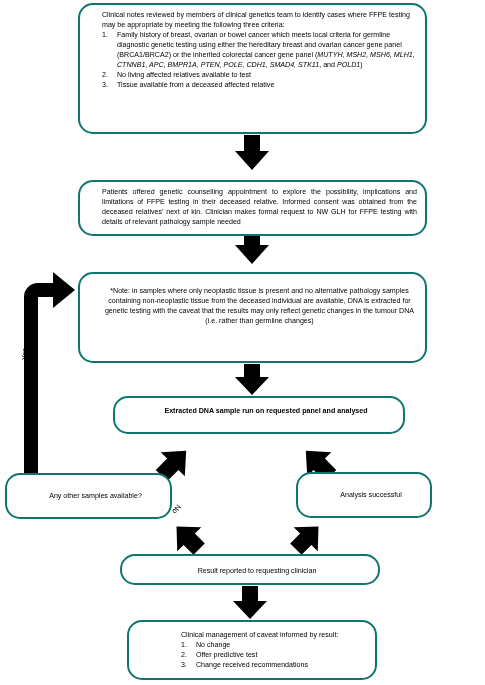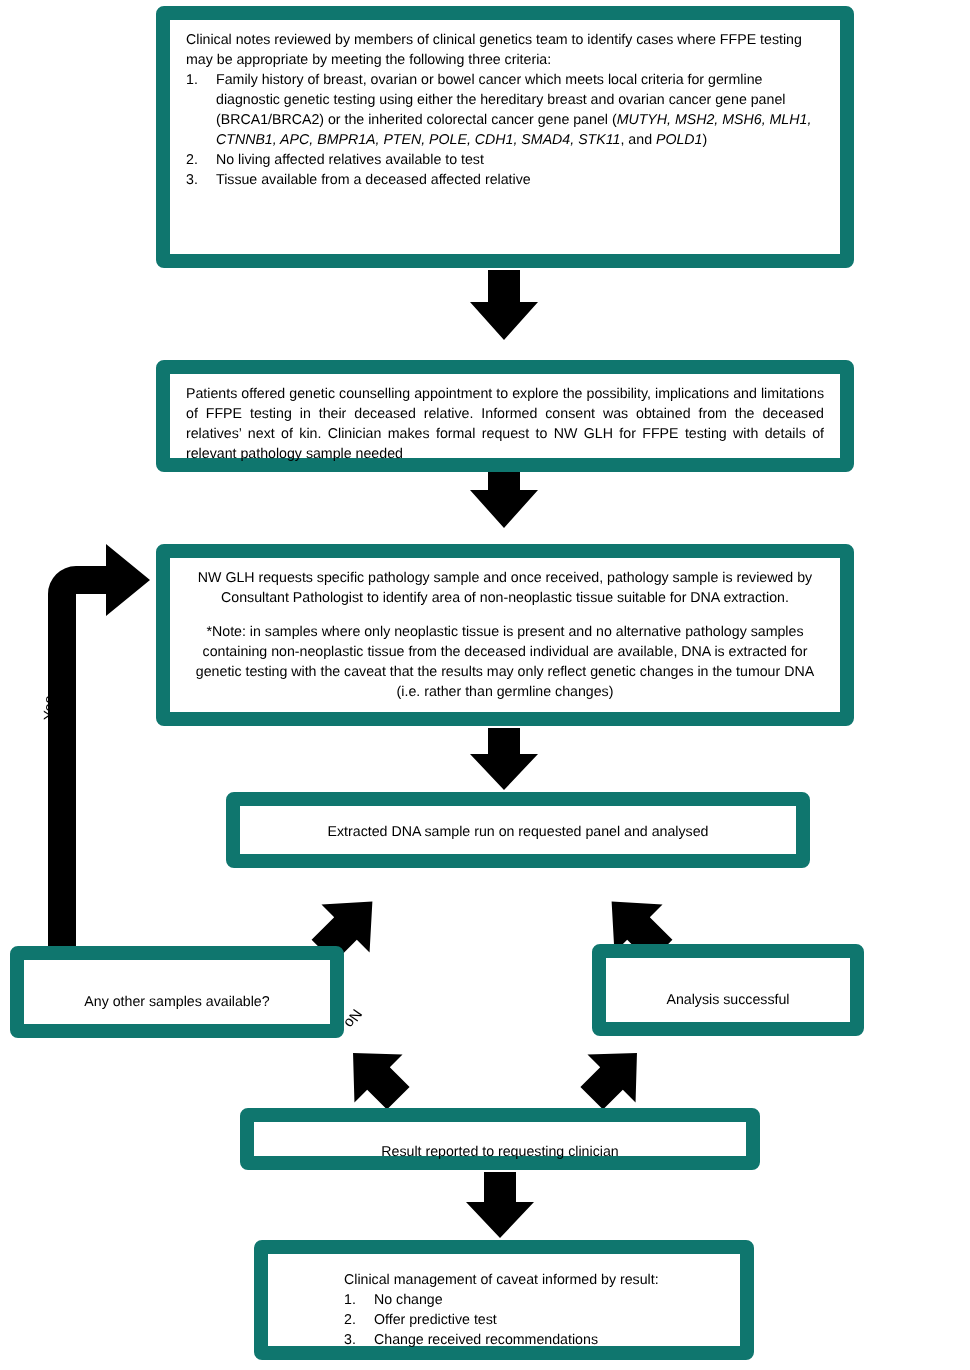--- a/index.html
+++ b/index.html
@@ -11,26 +11,27 @@
     position: relative;
     width: 485px;
     height: 685px;
     background: #ffffff;
     font-family: "Liberation Sans", sans-serif;
     overflow: hidden;
   }
   .box {
     position: absolute;
     box-sizing: border-box;
-    border: 7px solid #0f766e;
-    border-radius: 4px;
+    border: 2px solid #0f766e;
+    border-radius: 15px;
     background: #ffffff;
     color: #000000;
     font-size: 7.1px;
     line-height: 1.42;
+    padding-left: 14px;
   }
   .box .inner {
     padding: 5px 8px;
   }
   .ctr { text-align: center; }
   .just { text-align: justify; }
   .lead { display: block; }
   em, .ital { font-style: italic; }
 
   
@@ -160,27 +161,26 @@
   </div>
 
   <div class="box" style="left:78px; top:180px; width:349px; height:56px;">
     <div class="inner just">
       <span>Patients offered genetic counselling appointment to explore the possibility, implications and limitations of FFPE testing in their deceased relative.  Informed consent was obtained from the deceased relatives’ next of kin. Clinician makes formal request to NW GLH for FFPE testing with details of relevant pathology sample needed</span>
     </div>
   </div>
 
   <div class="box" style="left:78px; top:272px; width:349px; height:91px;">
     <div class="inner ctr">
-      <div>NW GLH requests specific pathology sample and once received, pathology sample is reviewed by Consultant Pathologist to identify area of non-neoplastic tissue suitable for DNA extraction.</div>
       <div style="height:7px;"></div>
       <div>*Note: in samples where only neoplastic tissue is present and no alternative pathology samples containing non-neoplastic tissue from the deceased individual are available, DNA is extracted for genetic testing with the caveat that the results may only reflect genetic changes in the tumour DNA (i.e. rather than germline changes)</div>
     </div>
   </div>
 
-  <div class="box" style="left:113px; top:396px; width:292px; height:38px;">
+  <div class="box" style="left:113px; top:396px; width:292px; height:38px;font-weight:bold;">
     <div class="inner ctr" style="padding-top:8px;">
       <span>Extracted DNA sample run on requested panel and analysed</span>
     </div>
   </div>
 
   <div class="box" style="left:5px; top:473px; width:167px; height:46px;">
     <div class="inner ctr" style="padding-top:8px;">
       <div style="height:8px;"></div>
       <div>Any other samples available?</div>
     </div>

